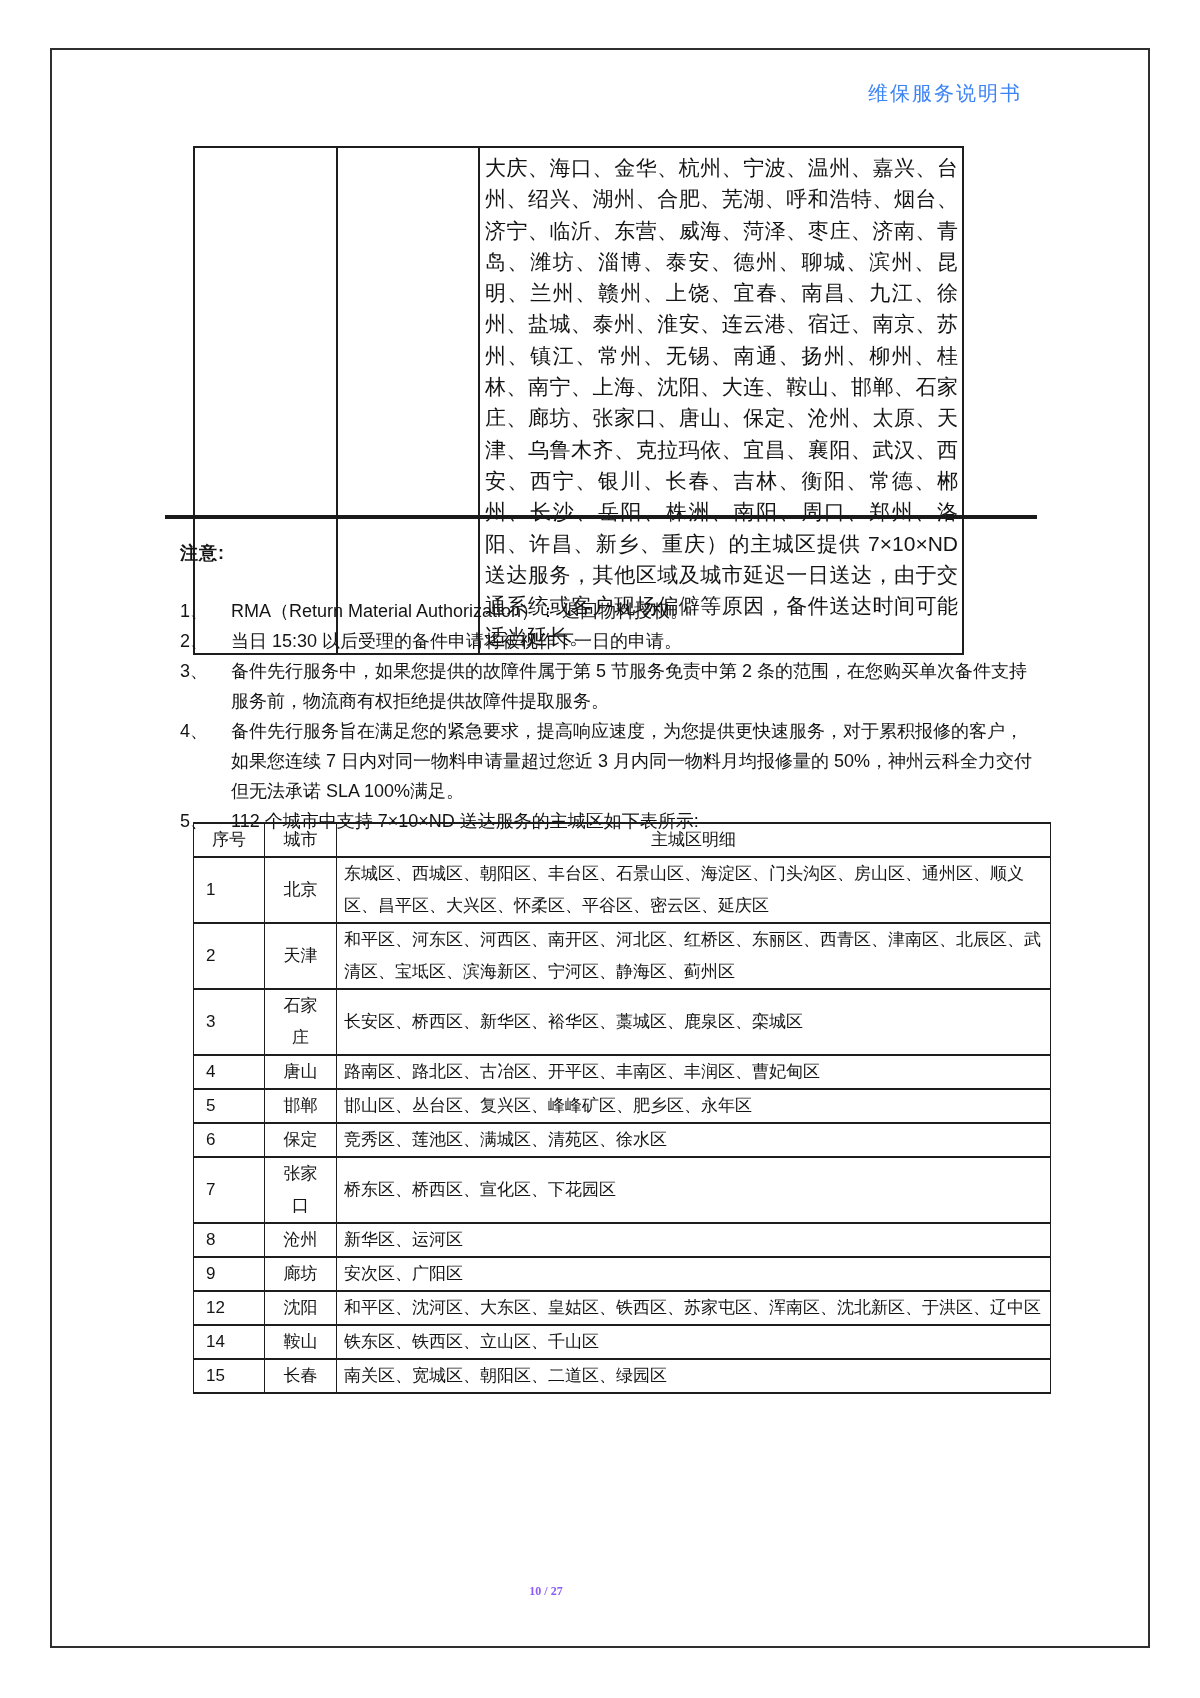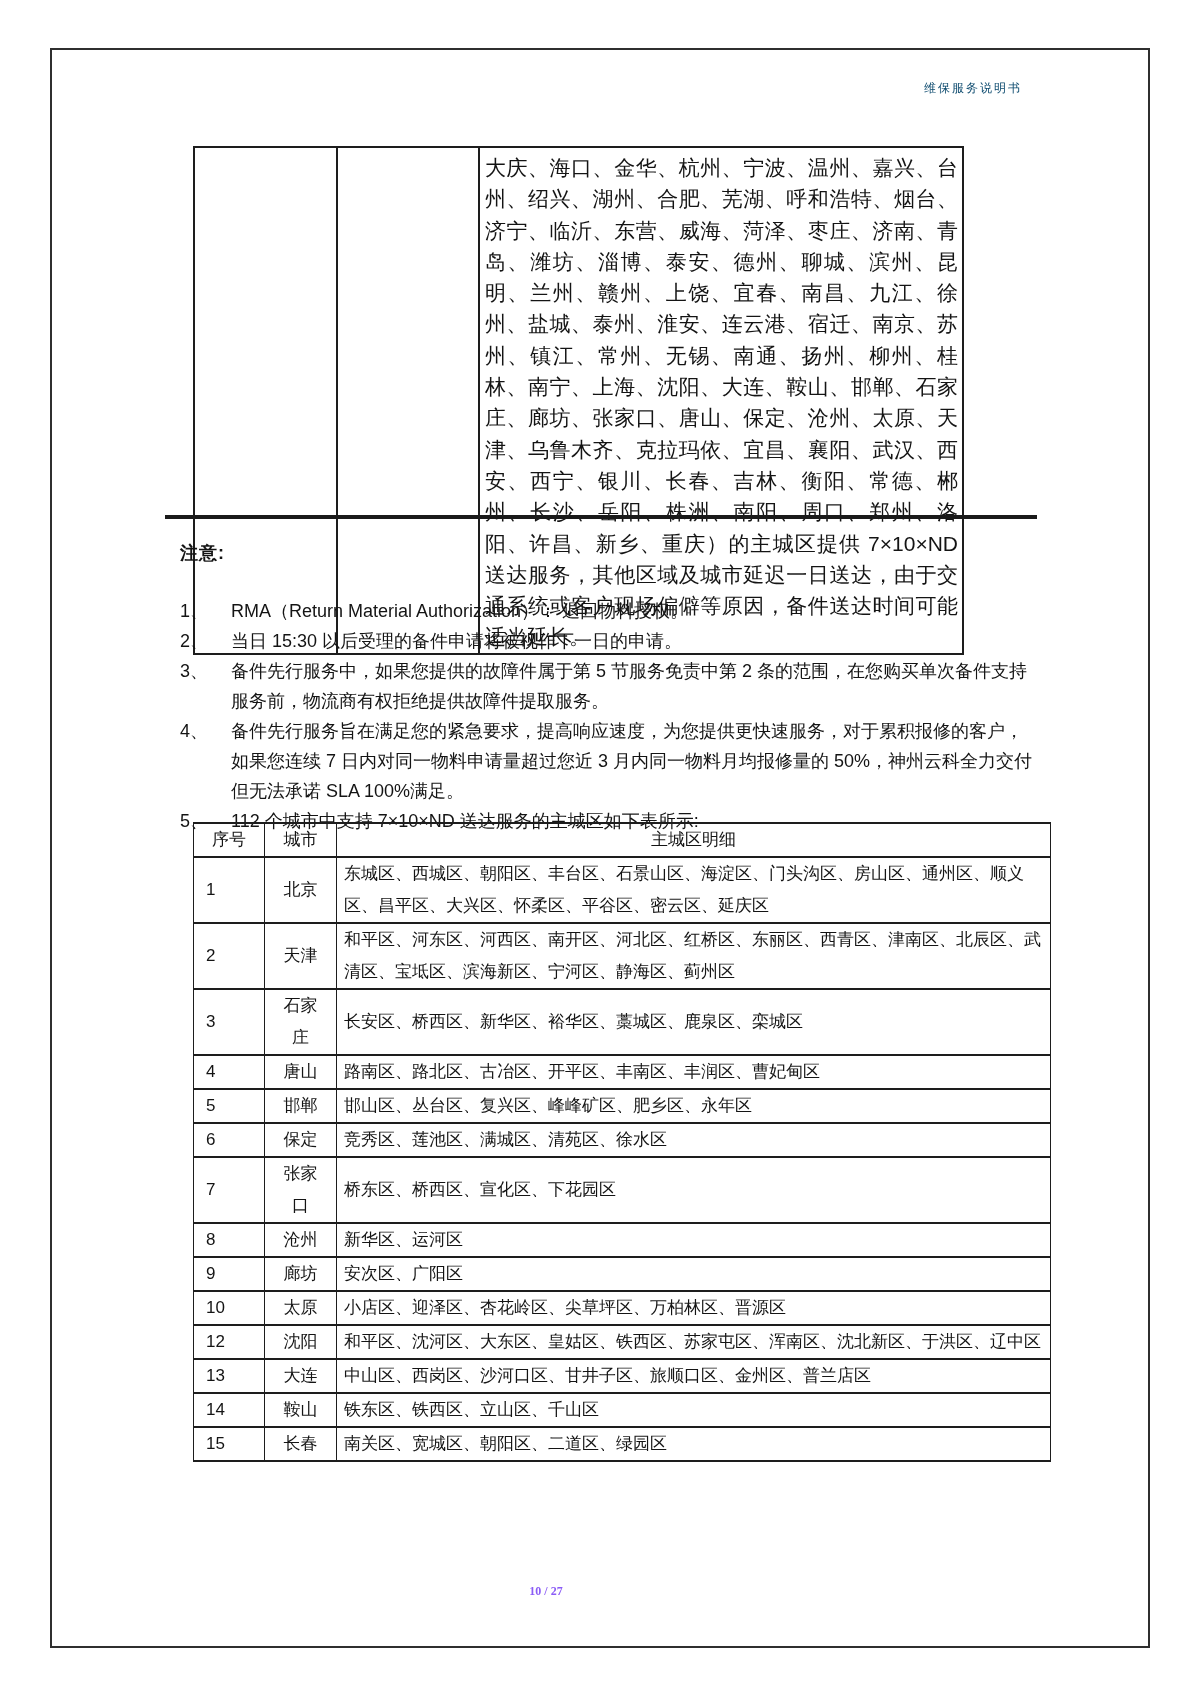--- a/index.html
+++ b/index.html
@@ -19,23 +19,23 @@
   .page-border {
     position: absolute;
     left: 50px; top: 48px;
     width: 1100px; height: 1600px;
     border: 2px solid #2f2f2f;
   }
   .doc-header {
     position: absolute;
     top: 80px;
     right: 178px;
-    font-size: 12px;
+    font-size: 20px;
     letter-spacing: 2px;
-    color: #0c4a6e;
+    color: #3b82f6;
     font-family: "Liberation Serif", serif;
   }
   
   .top-table {
     position: absolute;
     left: 193px; top: 146px;
     width: 769px; height: 345px;
     border-collapse: collapse;
     table-layout: fixed;
   }
@@ -240,38 +240,28 @@
     <td class="cell-city">沧州</td>
     <td class="cell-districts">新华区、运河区</td>
   </tr>
 
   <tr>
     <td class="cell-index">9</td>
     <td class="cell-city">廊坊</td>
     <td class="cell-districts">安次区、广阳区</td>
   </tr>
 
-  <tr>
-    <td class="cell-index">10</td>
-    <td class="cell-city">太原</td>
-    <td class="cell-districts">小店区、迎泽区、杏花岭区、尖草坪区、万柏林区、晋源区</td>
-  </tr>
 
 
   <tr>
     <td class="cell-index">12</td>
     <td class="cell-city">沈阳</td>
     <td class="cell-districts">和平区、沈河区、大东区、皇姑区、铁西区、苏家屯区、浑南区、沈北新区、于洪区、辽中区</td>
   </tr>
 
-  <tr>
-    <td class="cell-index">13</td>
-    <td class="cell-city">大连</td>
-    <td class="cell-districts">中山区、西岗区、沙河口区、甘井子区、旅顺口区、金州区、普兰店区</td>
-  </tr>
 
   <tr>
     <td class="cell-index">14</td>
     <td class="cell-city">鞍山</td>
     <td class="cell-districts">铁东区、铁西区、立山区、千山区</td>
   </tr>
 
   <tr>
     <td class="cell-index">15</td>
     <td class="cell-city">长春</td>

